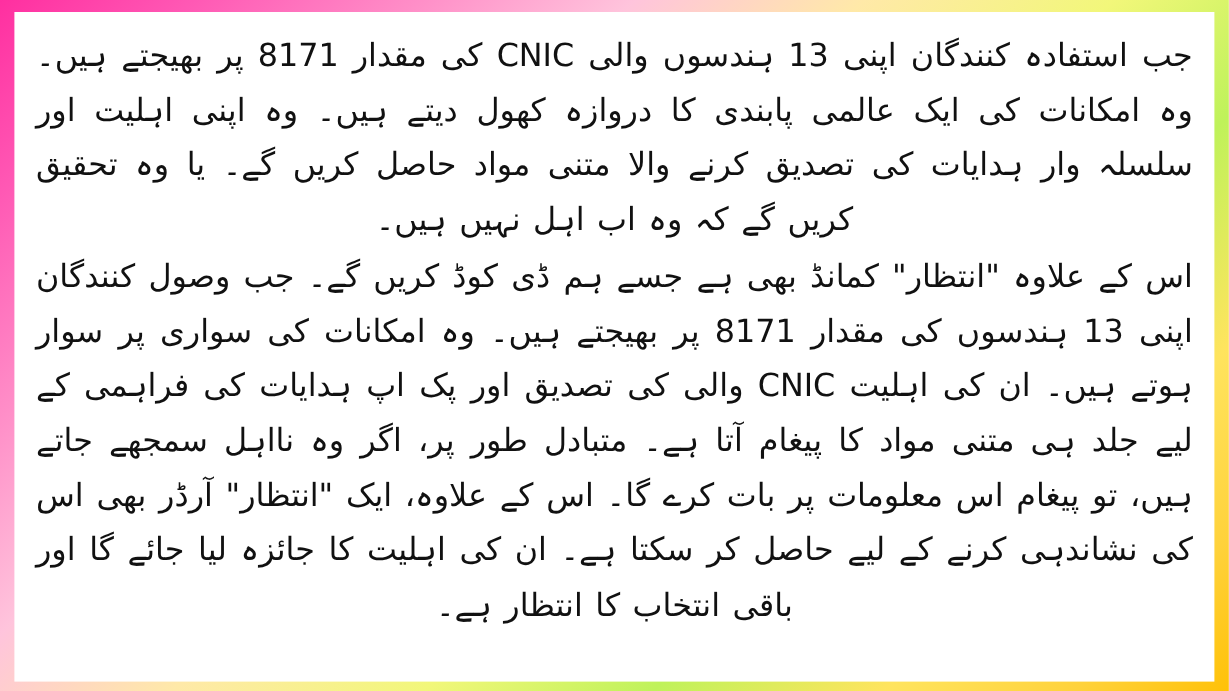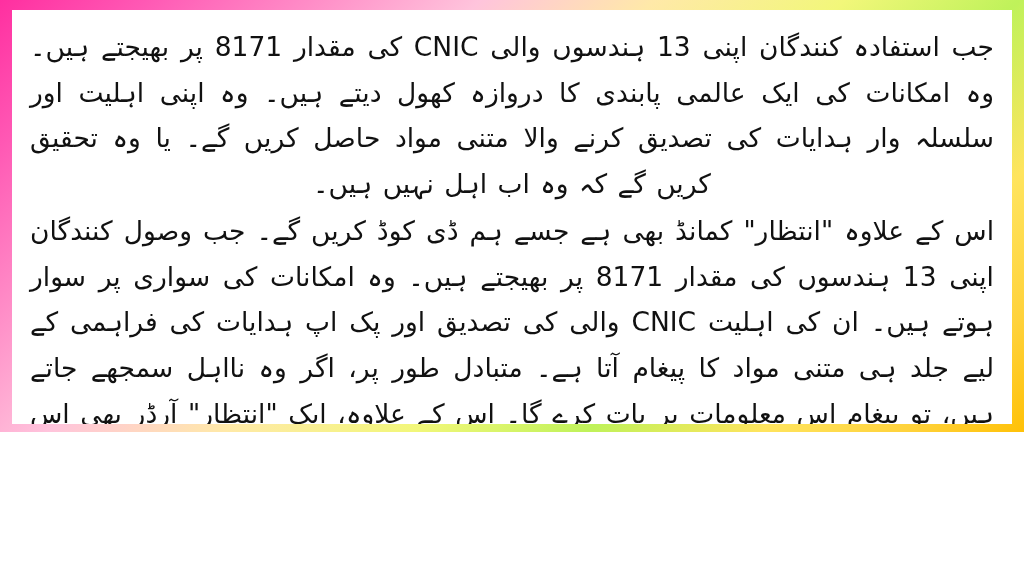--- a/index.html
+++ b/index.html
@@ -8,21 +8,21 @@
   }
   body {
     width: 1024px;
     height: 576px;
     overflow: hidden;
     font-family: "DejaVu Sans", sans-serif;
   }
   #page {
     position: relative;
     width: 1024px;
-    height: 432px;
+    height: 576px;
     box-sizing: border-box;
     
     background:
       linear-gradient(135deg,
         #ff2fa0 0%,
         #ff58b4 10%,
         #ff8fc8 22%,
         #ffc4dc 33%,
         #ffe9a8 45%,
         #f2f77a 58%,

